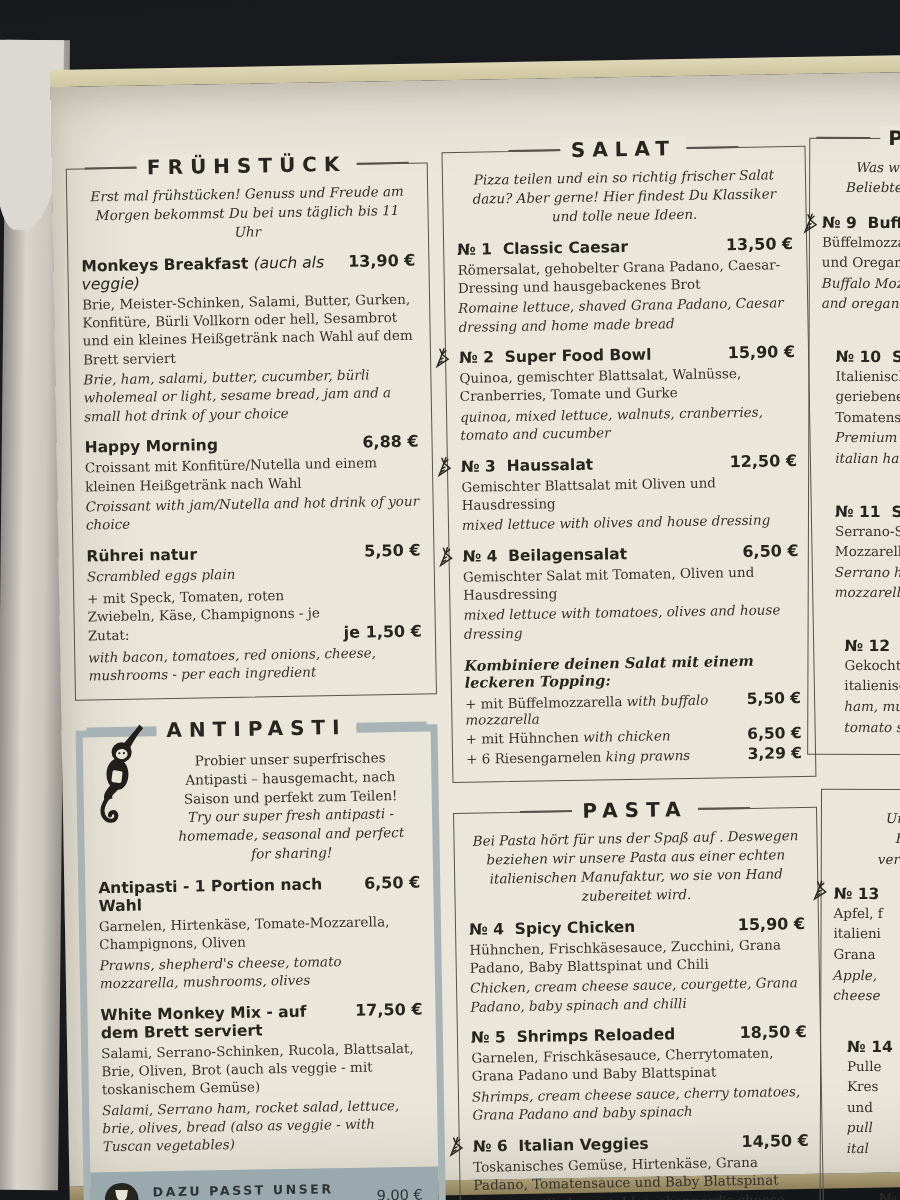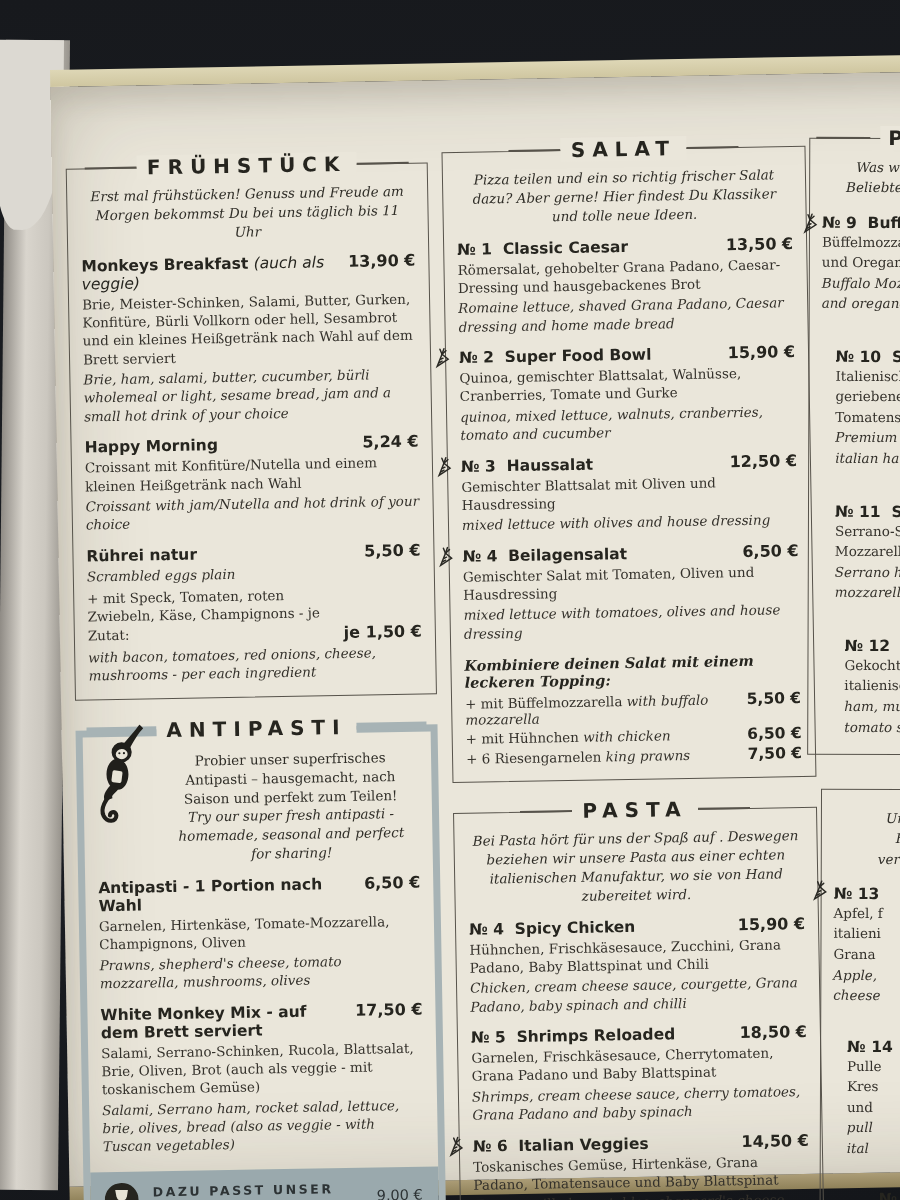--- a/index.html
+++ b/index.html
@@ -102,21 +102,21 @@
               <span class="item-name"><b>Monkeys Breakfast</b> <span class="note">(auch als veggie)</span></span>
               <span class="price">13,90 €</span>
             </div>
             <p class="de">Brie, Meister-Schinken, Salami, Butter, Gurken, Konfitüre, Bürli Vollkorn oder hell, Sesambrot und ein kleines Heißgetränk nach Wahl auf dem Brett serviert</p>
             <p class="en">Brie, ham, salami, butter, cucumber, bürli wholemeal or light, sesame bread, jam and a small hot drink of your choice</p>
           </div>
 
           <div class="item">
             <div class="item-head">
               <span class="item-name">Happy Morning</span>
-              <span class="price">5,24 €</span>
+              <span class="price">6,88 €</span>
             </div>
             <p class="de">Croissant mit Konfitüre/Nutella und einem kleinen Heißgetränk nach Wahl</p>
             <p class="en">Croissant with jam/Nutella and hot drink of your choice</p>
           </div>
 
           <div class="item">
             <div class="item-head">
               <span class="item-name">Rührei natur</span>
               <span class="price">5,50 €</span>
             </div>
@@ -267,21 +267,21 @@
           <div class="topping-row">
             <span><span>+ mit Büffelmozzarella</span> <span class="it">with buffalo mozzarella</span></span>
             <span class="price">5,50 €</span>
           </div>
           <div class="topping-row">
             <span><span>+ mit Hühnchen</span> <span class="it">with chicken</span></span>
             <span class="price">6,50 €</span>
           </div>
           <div class="topping-row">
             <span><span>+ 6 Riesengarnelen</span> <span class="it">king prawns</span></span>
-            <span class="price">7,50 €</span>
+            <span class="price">3,29 €</span>
           </div>
         </section>
 
         <section class="box">
           <div class="box-title">
             <span class="rule"></span>
             <span class="t">PASTA</span>
             <span class="rule"></span>
           </div>
           <p class="intro">Bei Pasta hört für uns der Spaß auf . Deswegen beziehen wir unsere Pasta aus einer echten italienischen Manufaktur, wo sie von Hand zubereitet wird.</p>

